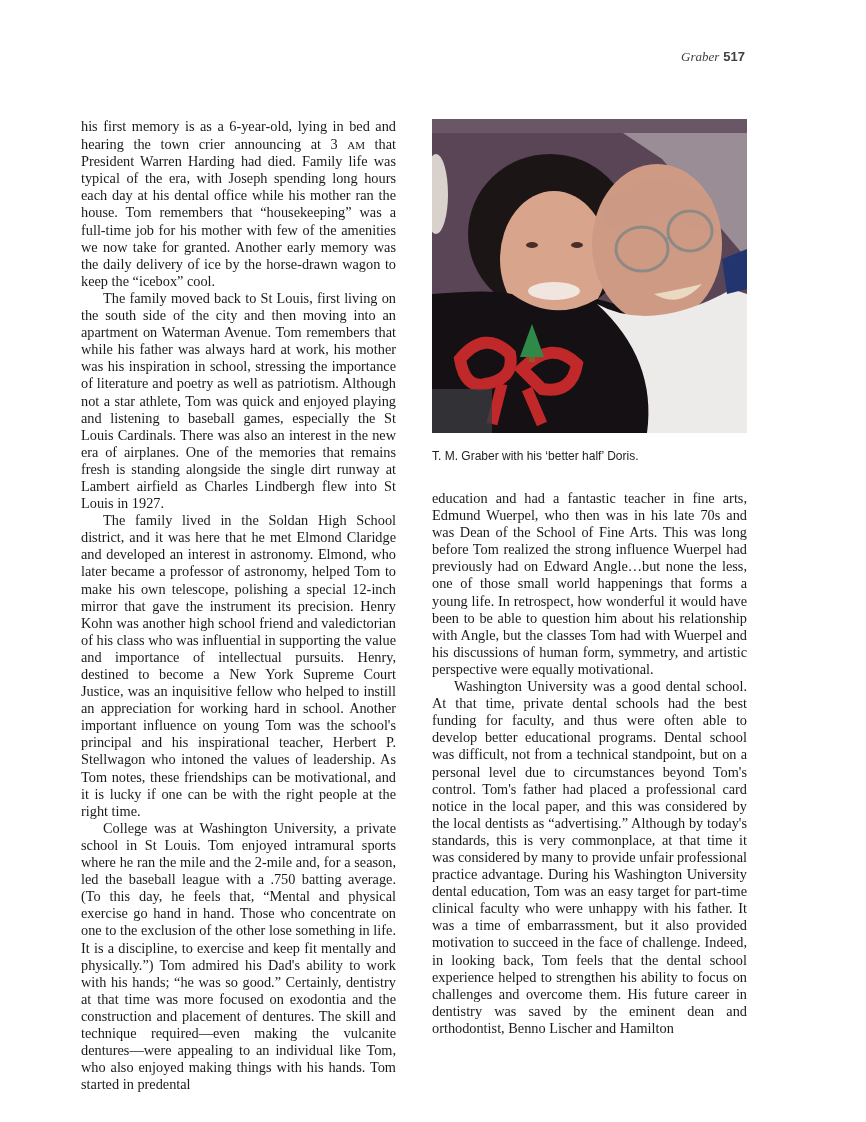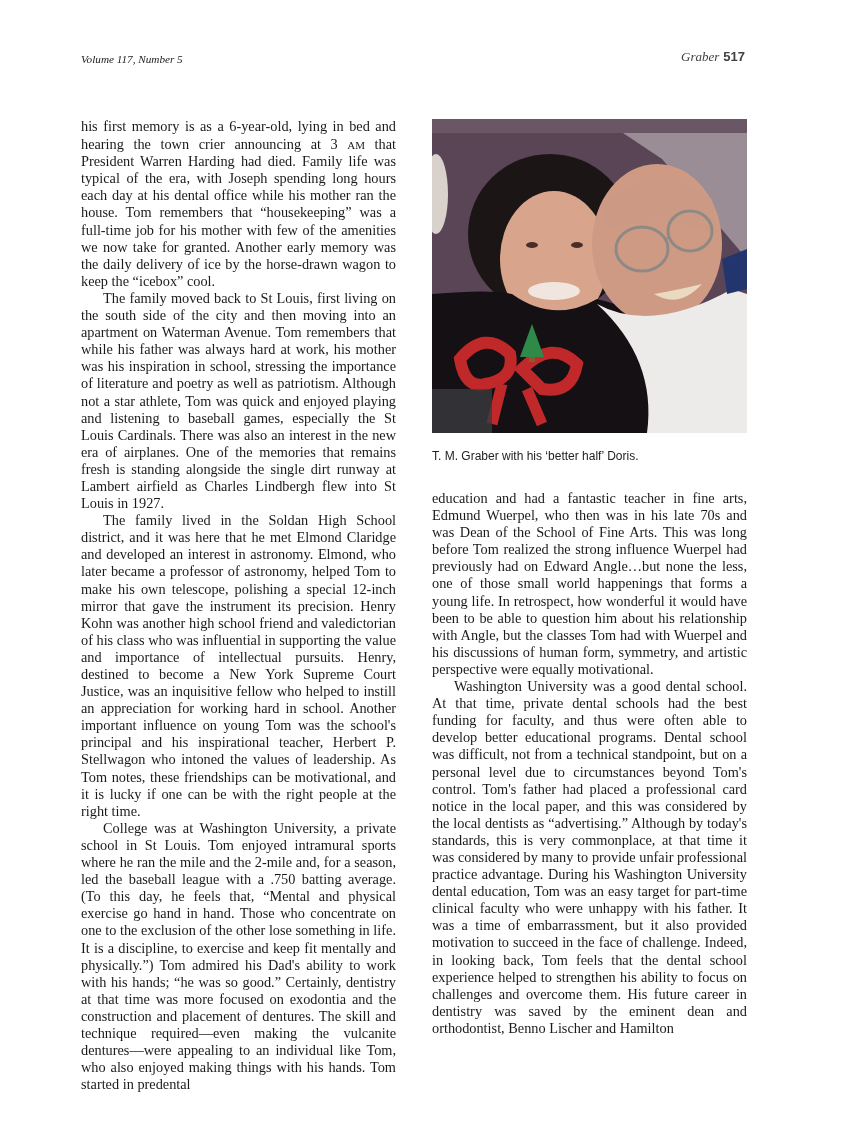--- a/index.html
+++ b/index.html
@@ -15,21 +15,20 @@
   .col p.indent { text-indent: 22px; }
   .smallcaps { font-variant: small-caps; font-size: 16px; }
   .figure { position: absolute; left: 432px; top: 119px; width: 315px; height: 314px; overflow: hidden; background: #5b4458; }
   .figure svg { display: block; }
   .caption { position: absolute; left: 432px; top: 449px; width: 315px; text-align: left; font-family: "Liberation Sans", sans-serif; font-size: 12px; color: #222; }
 </style>
 </head>
 <body>
 
 <div class="running-head-left">
-  <div>Volume 117, Number 5</div>
 </div>
 <div class="running-head-right">
   <span class="author">Graber</span><span class="page">517</span>
 </div>
 
 <div class="col col-left">
   <p><span>his first memory is as a 6-year-old, lying in bed and hear­ing the town crier announcing at 3 </span><span class="smallcaps">am</span><span> that President Warren Harding had died. Family life was typical of the era, with Joseph spending long hours each day at his dental office while his mother ran the house. Tom remembers that “housekeeping” was a full-time job for his mother with few of the amenities we now take for granted. Another early memory was the daily delivery of ice by the horse-drawn wagon to keep the “icebox” cool.</span></p>
   <p class="indent">The family moved back to St Louis, first living on the south side of the city and then moving into an apart­ment on Waterman Avenue. Tom remembers that while his father was always hard at work, his mother was his inspiration in school, stressing the importance of litera­ture and poetry as well as patriotism. Although not a star athlete, Tom was quick and enjoyed playing and listen­ing to baseball games, especially the St Louis Cardinals. There was also an interest in the new era of airplanes. One of the memories that remains fresh is standing alongside the single dirt runway at Lambert airfield as Charles Lindbergh flew into St Louis in 1927.</p>
   <p class="indent">The family lived in the Soldan High School district, and it was here that he met Elmond Claridge and devel­oped an interest in astronomy. Elmond, who later became a professor of astronomy, helped Tom to make his own telescope, polishing a special 12-inch mirror that gave the instrument its precision. Henry Kohn was another high school friend and valedictorian of his class who was influential in supporting the value and importance of intellectual pursuits. Henry, destined to become a New York Supreme Court Justice, was an inquisitive fellow who helped to instill an appreciation for working hard in school. Another important influ­ence on young Tom was the school's principal and his inspirational teacher, Herbert P. Stellwagon who intoned the values of leadership. As Tom notes, these friendships can be motivational, and it is lucky if one can be with the right people at the right time.</p>
   <p class="indent">College was at Washington University, a private school in St Louis. Tom enjoyed intramural sports where he ran the mile and the 2-mile and, for a season, led the baseball league with a .750 batting average. (To this day, he feels that, “Mental and physical exercise go hand in hand. Those who concentrate on one to the exclusion of the other lose something in life. It is a dis­cipline, to exercise and keep fit mentally and physi­cally.”) Tom admired his Dad's ability to work with his hands; “he was so good.” Certainly, dentistry at that time was more focused on exodontia and the construc­tion and placement of dentures. The skill and technique required—even making the vulcanite dentures—were appealing to an individual like Tom, who also enjoyed making things with his hands. Tom started in predental</p>

